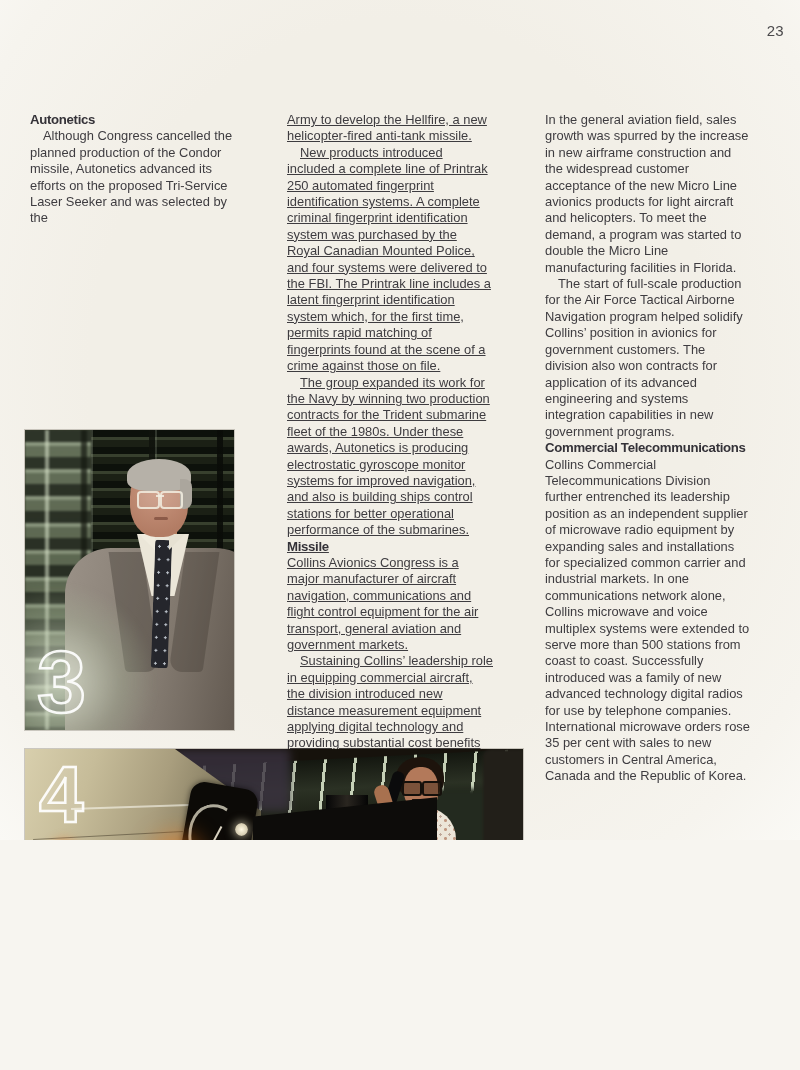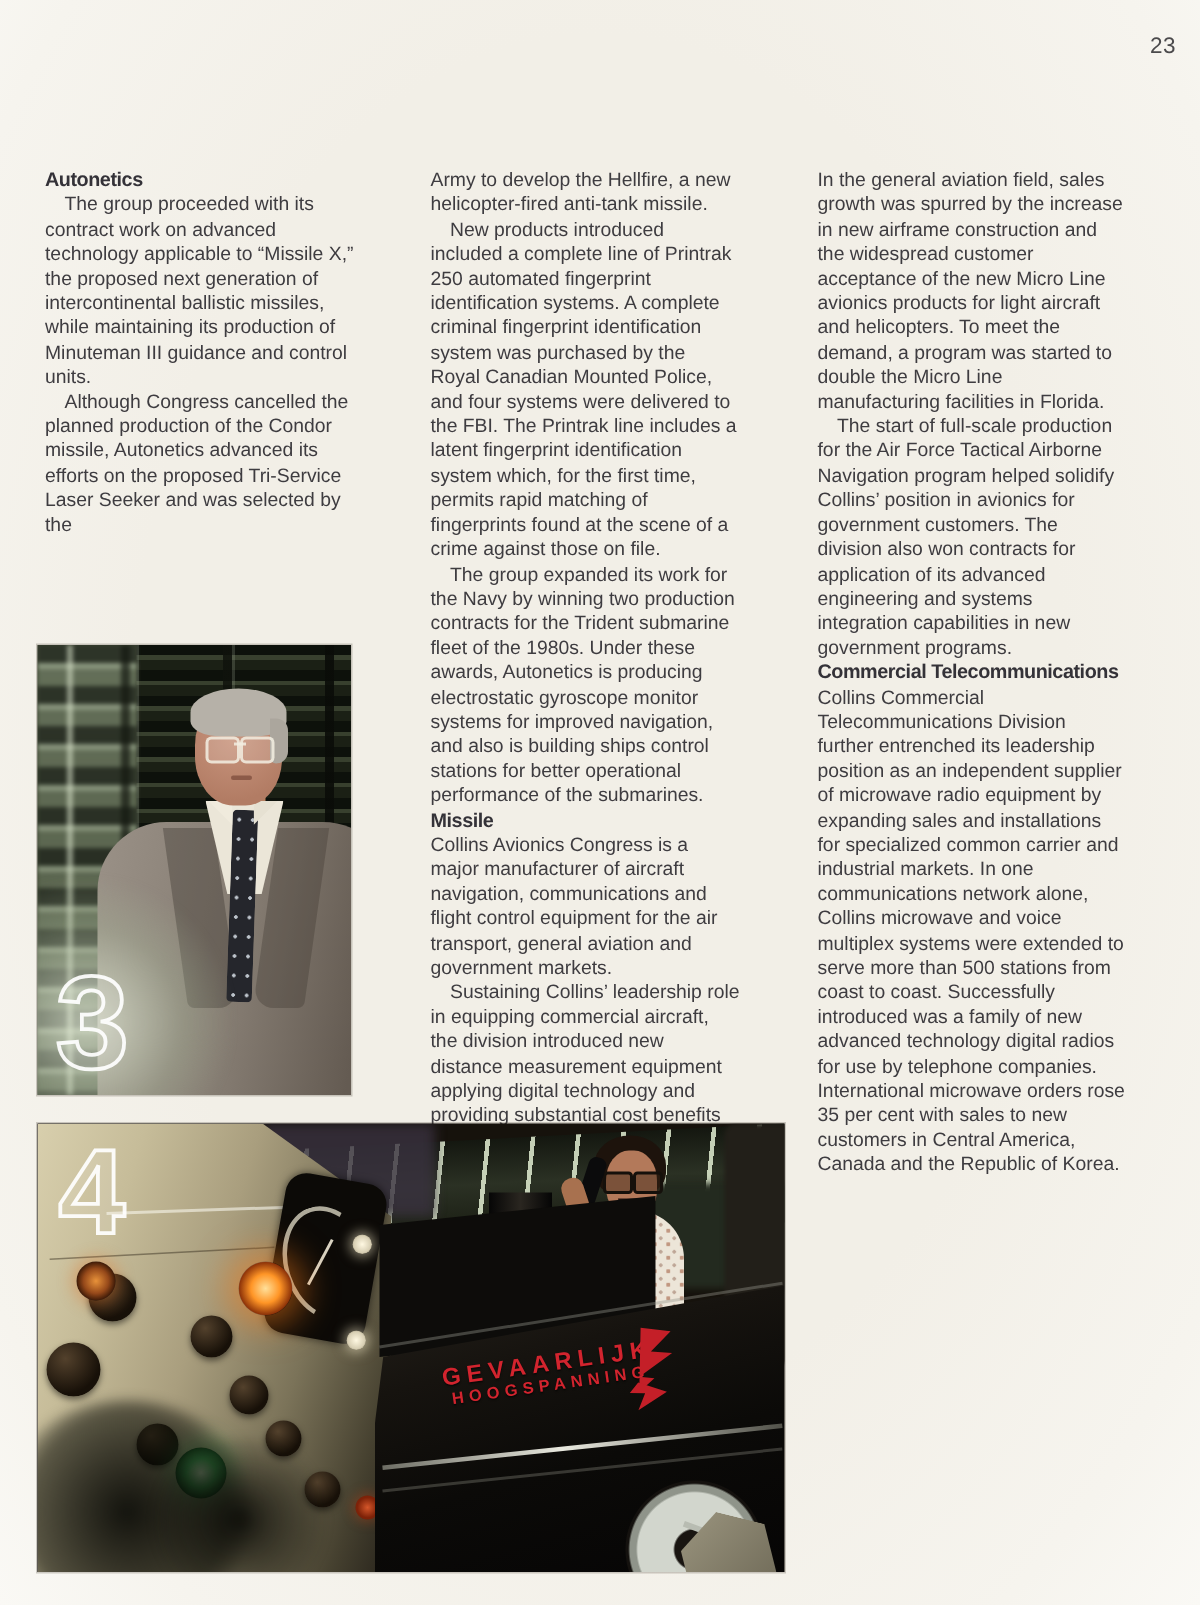--- a/index.html
+++ b/index.html
@@ -1,22 +1,22 @@
 <!DOCTYPE html>
 <html><head>
 <meta charset="utf-8">
 <style>
   html,body{margin:0;padding:0;}
   body{width:800px;height:1070px;background:#f7f5f0;font-family:"Liberation Sans",sans-serif;}
-  .page{position:absolute;inset:0;width:800px;height:1070px;overflow:hidden;
+  .page{position:absolute;inset:0;width:800px;height:840px;overflow:hidden;
         background:radial-gradient(ellipse at 50% 45%, #f2efe7 55%, #f6f4ee 85%, #faf9f5 100%);}
   .page-number{position:absolute;top:22px;right:16px;font-size:15px;color:#4b4a4c;letter-spacing:.3px;}
   .col{position:absolute;top:112px;width:206px;color:#3e3c40;font-size:12.9px;line-height:16.4px;}
   .col1{left:30px;}
-  .col2{left:287px;}
+  .col2{left:287px;text-decoration:underline;}
   .col3{left:545px;}
   .col h3{margin:0;font-size:13.2px;line-height:16.4px;font-weight:bold;color:#343238;white-space:nowrap;letter-spacing:-.3px;}
   .col p{margin:0;text-indent:13px;}
   .col p.flush{text-indent:0;}
 
   
   .fig3{position:absolute;left:25px;top:430px;width:209px;height:300px;overflow:hidden;
         background:#39402f;box-shadow:0 0 0 1px rgba(70,65,52,.25);}
   .f3-rack-right{position:absolute;left:66px;top:0;width:143px;height:100%;
         background:
@@ -135,21 +135,20 @@
 </style>
 </head>
 <body>
 
 <div class="page">
 
   <div class="page-number">23</div>
 
   <div class="col col1">
     <h3>Autonetics</h3>
-    <p>The group proceeded with its contract work on advanced technology applicable to “Missile X,” the proposed next generation of intercontinental ballistic missiles, while maintaining its production of Minuteman III guidance and control units.</p>
     <p>Although Congress cancelled the planned production of the Condor missile, Autonetics advanced its efforts on the proposed Tri-Service Laser Seeker and was selected by the</p>
   </div>
 
   <div class="col col2">
     <p class="flush">Army to develop the Hellfire, a new helicopter-fired anti-tank missile.</p>
     <p>New products introduced included a complete line of Printrak 250 automated fingerprint identification systems. A complete criminal fingerprint identification system was purchased by the Royal Canadian Mounted Police, and four systems were delivered to the FBI. The Printrak line includes a latent fingerprint identification system which, for the first time, permits rapid matching of fingerprints found at the scene of a crime against those on file.</p>
     <p>The group expanded its work for the Navy by winning two production contracts for the Trident submarine fleet of the 1980s. Under these awards, Autonetics is producing electrostatic gyroscope monitor systems for improved navigation, and also is building ships control stations for better operational performance of the submarines.</p>
     <h3>Missile</h3>
     <p class="flush">Collins Avionics Congress is a major manufacturer of aircraft navigation, communications and flight control equipment for the air transport, general aviation and government markets.</p>
     <p>Sustaining Collins’ leadership role in equipping commercial aircraft, the division introduced new distance measurement equipment applying digital technology and providing substantial cost benefits to purchasers.</p>

